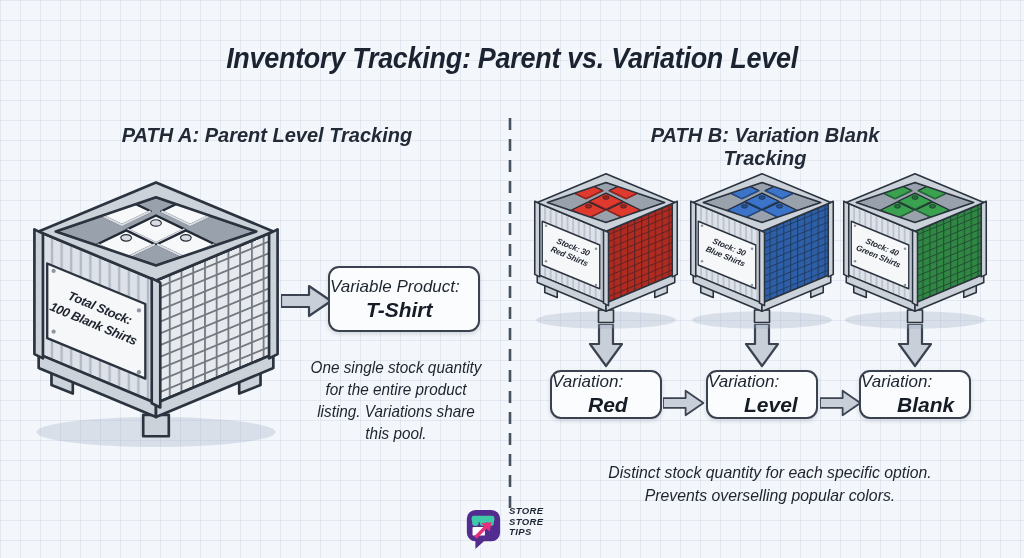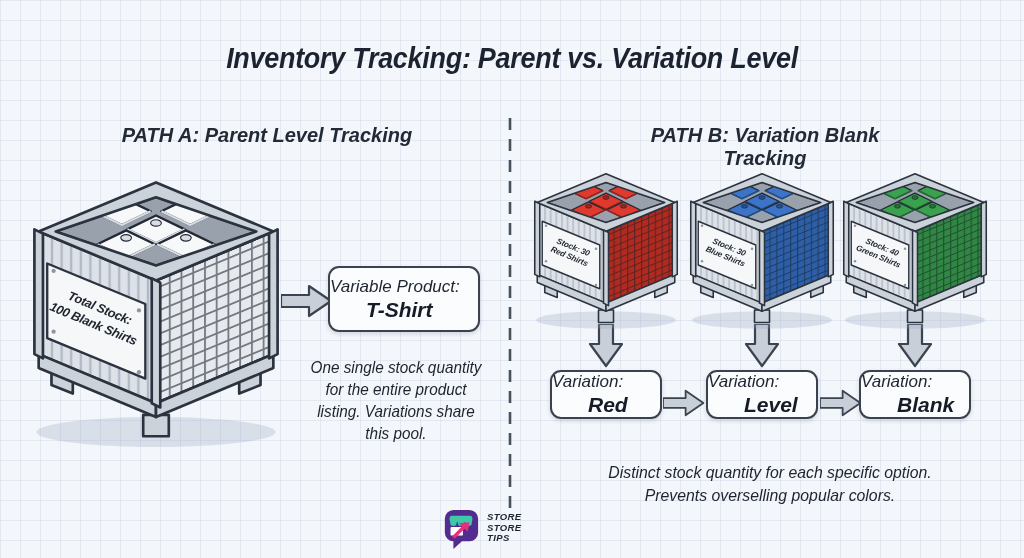--- a/index.html
+++ b/index.html
@@ -64,21 +64,21 @@
   .var-box { top:370px; width:112px; height:49px; }
   .var-box.v0 { left:550px; }
   .var-box.v1 { left:706px; }
   .var-box.v2 { left:859px; }
 
   .para { position:absolute; text-align:center; color:#1d242e; font-size:17px; }
   .para div { white-space:nowrap; }
   .para-a { left:296px; top:357px; width:200px; line-height:22px; transform:scaleX(.90); }
   .para-b { left:520px; top:461px; width:500px; line-height:23px; transform:scaleX(.93); }
 
-  .logo { position:absolute; left:442px; top:506px; display:flex; align-items:center; gap:7px; }
+  .logo { position:absolute; left:464px; top:506px; display:flex; gap:7px; }
   .logo-text { font-size:9.5px; font-weight:800; color:#1c2531; letter-spacing:.4px; line-height:10.5px; }
 </style>
 </head>
 <body>
 
 <div class="canvas">
 
   <h1 class="title">Inventory Tracking: Parent vs. Variation Level</h1>
   <div class="col-header a">PATH A: Parent Level Tracking</div>
   <div class="col-header b">PATH B: Variation Blank Tracking</div>

